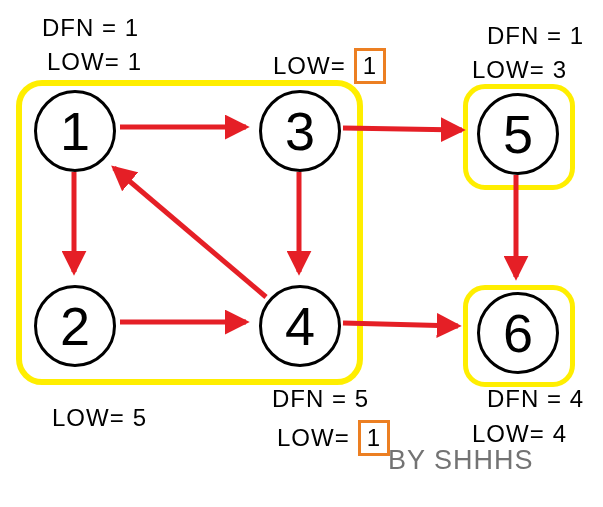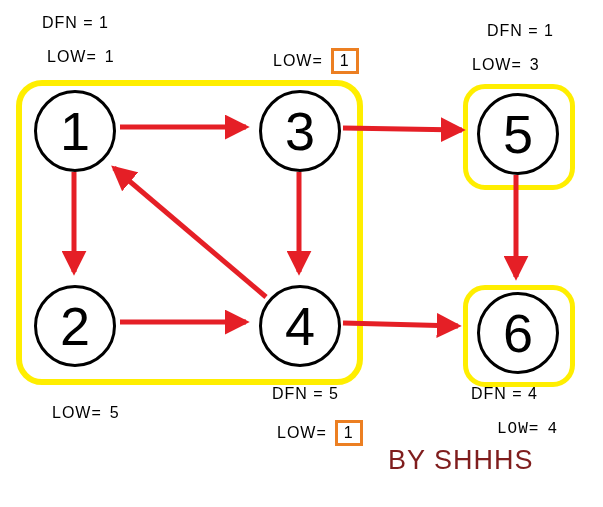--- a/index.html
+++ b/index.html
@@ -22,37 +22,37 @@
     border:3px solid #000000;
     border-radius:50%;
     background:#ffffff;
     display:flex;align-items:center;justify-content:center;
     font-size:54px;
     color:#000000;
     line-height:1;
   }
   .lbl{
     position:absolute;
-    font-size:16px;
+    font-size:24px;
     color:#000000;
     white-space:nowrap;
     letter-spacing:1px;
   }
   .lbl .val{margin-left:8px;}
   .lbl .val.boxed{
     display:inline-block;
     border:3px solid #ec7f22;
     padding:1px 6px;
     margin-left:8px;
   }
   .watermark{
     position:absolute;
     left:388px;top:445px;
     font-size:27px;
-    color:#7f1d1d;
+    color:#737373;
     letter-spacing:1px;
   }
   svg{position:absolute;left:0;top:0;}
 </style>
 </head>
 <body>
 
 <div id="canvas">
 
   <div class="group-box" style="left:16px;top:80px;width:335px;height:293px;"></div>
@@ -100,20 +100,20 @@
 
   <div class="lbl" style="left:52px;top:404px;">
     <span>LOW=</span><span class="val">5</span>
   </div>
 
   <div class="lbl" style="left:272px;top:385px;text-align:center;">DFN = 5</div>
   <div class="lbl" style="left:277px;top:420px;">
     <span>LOW=</span><span class="val boxed">1</span>
   </div>
 
-  <div class="lbl" style="left:471px;top:385px;">DFN = 4</div>
-  <div class="lbl" style="left:497px;top:420px;font-family:Liberation Mono, monospace;">
+  <div class="lbl" style="left:487px;top:385px;">DFN = 4</div>
+  <div class="lbl" style="left:472px;top:420px;">
     <span>LOW=</span><span class="val">4</span>
   </div>
 
   <div class="watermark">BY SHHHS</div>
 
 </div>
 
 </body></html>

